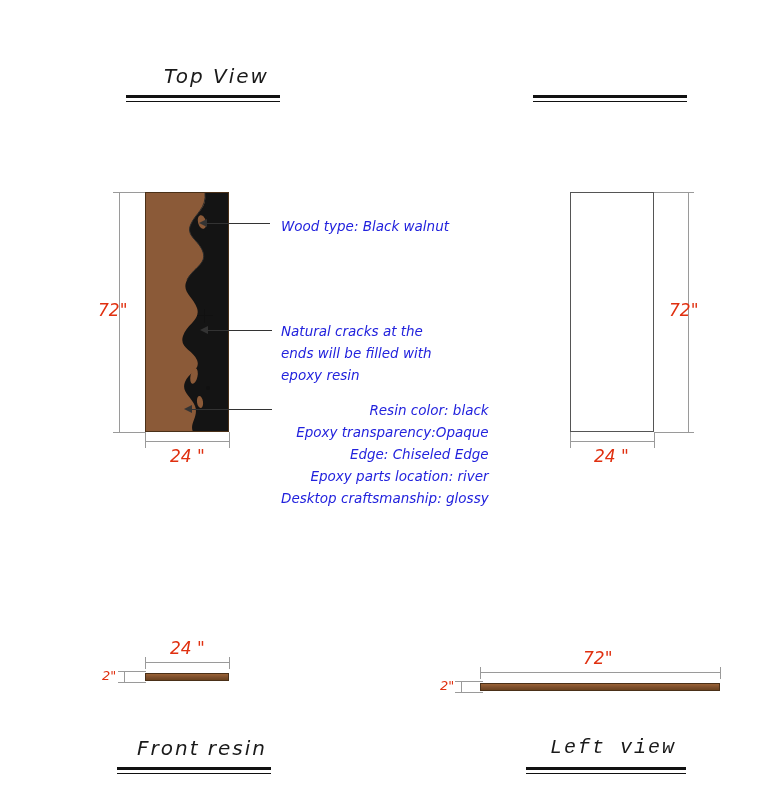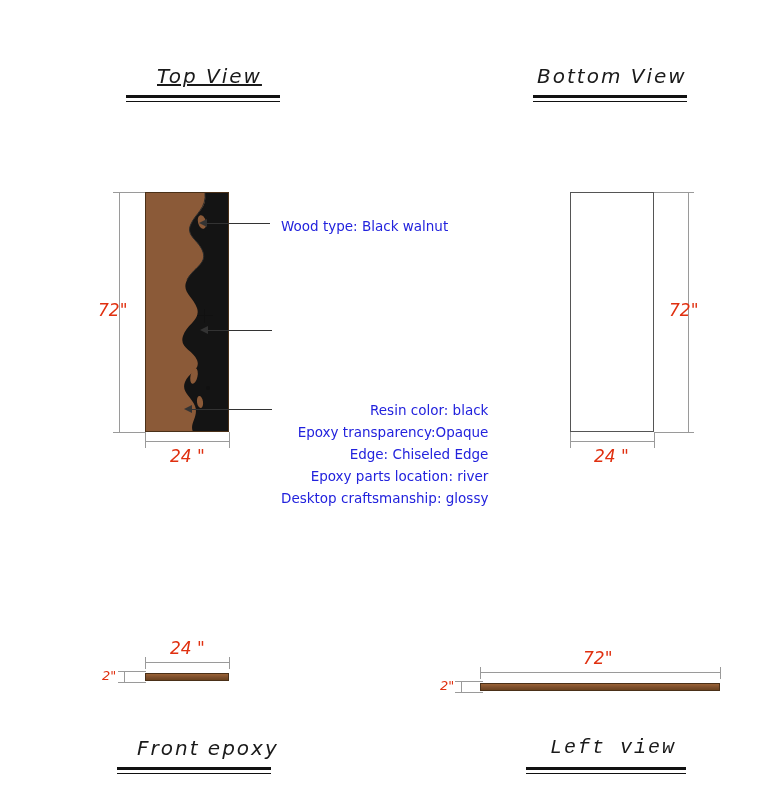--- a/index.html
+++ b/index.html
@@ -79,20 +79,21 @@
     white-space: nowrap;
   }
   .dim-text.small {
     font-size: 13px;
   }
 
   
   .note {
     position: absolute;
     font-family: "DejaVu Sans", sans-serif;
+    font-style: italic;
     font-size: 13.5px;
     color: #2222dd;
     line-height: 22px;
     white-space: pre;
   }
   .leader {
     position: absolute;
     height: 1px;
     background: #333;
   }
@@ -110,29 +111,28 @@
     background: linear-gradient(180deg, #9a6236 0%, #7d4f2c 55%, #6b431f 100%);
     border: 1px solid #4a3018;
     box-sizing: border-box;
   }
 </style>
 </head>
 <body>
 
 <div class="stage">
 
-  <div class="view-title" style="left:157px; top:64px;text-decoration:underline;">Top View</div>
+  <div class="view-title" style="left:164px; top:64px;">Top View</div>
   <div class="title-rule" style="left:126px; top:95px; width:154px;"></div>
   <div class="title-rule thin" style="left:126px; top:101px; width:154px;"></div>
 
-  <div class="view-title" style="left:537px; top:64px;">Bottom View</div>
   <div class="title-rule" style="left:533px; top:95px; width:154px;"></div>
   <div class="title-rule thin" style="left:533px; top:101px; width:154px;"></div>
 
-  <div class="view-title" style="left:137px; top:736px;">Front epoxy</div>
+  <div class="view-title" style="left:137px; top:736px;">Front resin</div>
   <div class="title-rule" style="left:117px; top:767px; width:154px;"></div>
   <div class="title-rule thin" style="left:117px; top:773px; width:154px;"></div>
 
   <div class="view-title" style="left:550px; top:736px;font-family:Liberation Mono, monospace;">Left view</div>
   <div class="title-rule" style="left:526px; top:767px; width:160px;"></div>
   <div class="title-rule thin" style="left:526px; top:773px; width:160px;"></div>
 
   <div class="board-top">
     <svg width="84" height="240" viewBox="0 0 84 240" xmlns="http://www.w3.org/2000/svg">
 
@@ -175,20 +175,23 @@
   <div class="dim-line dim-v" style="left:570px; top:432px; height:16px;"></div>
   <div class="dim-line dim-v" style="left:654px; top:432px; height:16px;"></div>
   <div class="dim-text" style="left:594px; top:446px;">24 "</div>
 
   <div class="leader" style="left:205px; top:223px; width:65px;"></div>
   <div class="leader-head" style="left:199px; top:219px;"></div>
   <div class="note" style="left:281px; top:215px;">Wood type: Black walnut</div>
 
   <div class="leader" style="left:208px; top:330px; width:64px;"></div>
   <div class="leader-head" style="left:200px; top:326px;"></div>
+  <div class="note" style="left:281px; top:320px;">Natural cracks at the
+ends will be filled with
+epoxy resin</div>
 
   <div class="leader" style="left:192px; top:409px; width:80px;"></div>
   <div class="leader-head" style="left:184px; top:405px;"></div>
   <div class="note" style="left:281px; top:399px;text-align:right;">Resin color: black
 Epoxy transparency:Opaque
 Edge: Chiseled Edge
 Epoxy parts location: river
 Desktop craftsmanship: glossy</div>
 
   <div style="position:absolute; left:197px; top:315px; width:16px; height:1px; background:#111;"></div>

